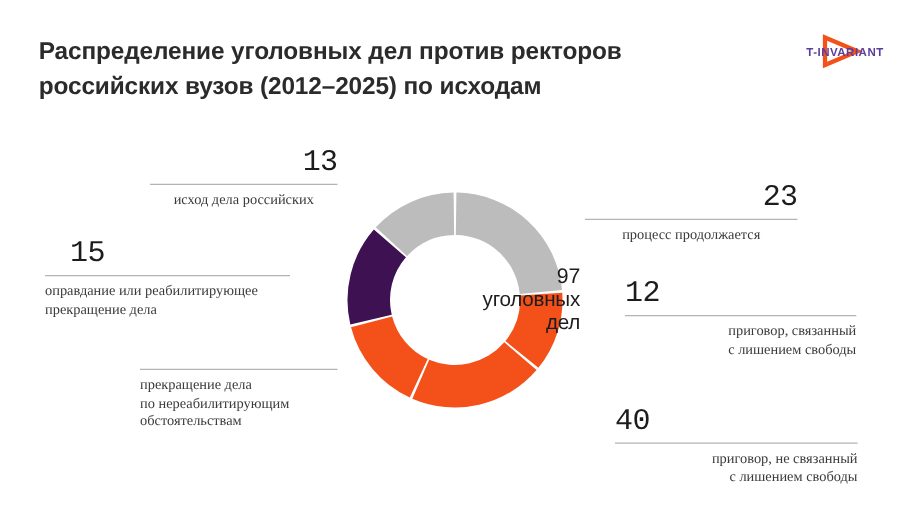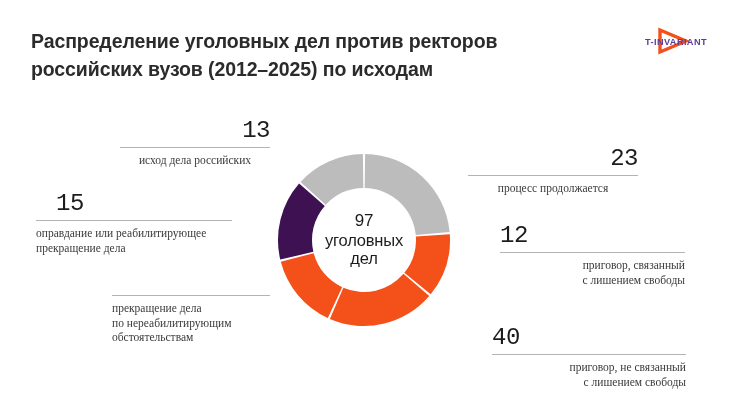--- a/index.html
+++ b/index.html
@@ -52,21 +52,21 @@
   #donut-wrap svg { display: block; }
 
   #donut-center-text {
     position: absolute;
     left: 0;
     top: 0;
     width: 200px;
     height: 200px;
     display: flex;
     flex-direction: column;
-    align-items: center;
+    align-items: flex-end;
     justify-content: center;
     pointer-events: none;
   }
   .center-line {
     font-family: "Liberation Sans", sans-serif;
     font-size: 16.5px;
     line-height: 18.5px;
     color: #1d1d1d;
     text-align: center;
     letter-spacing: -0.2px;

